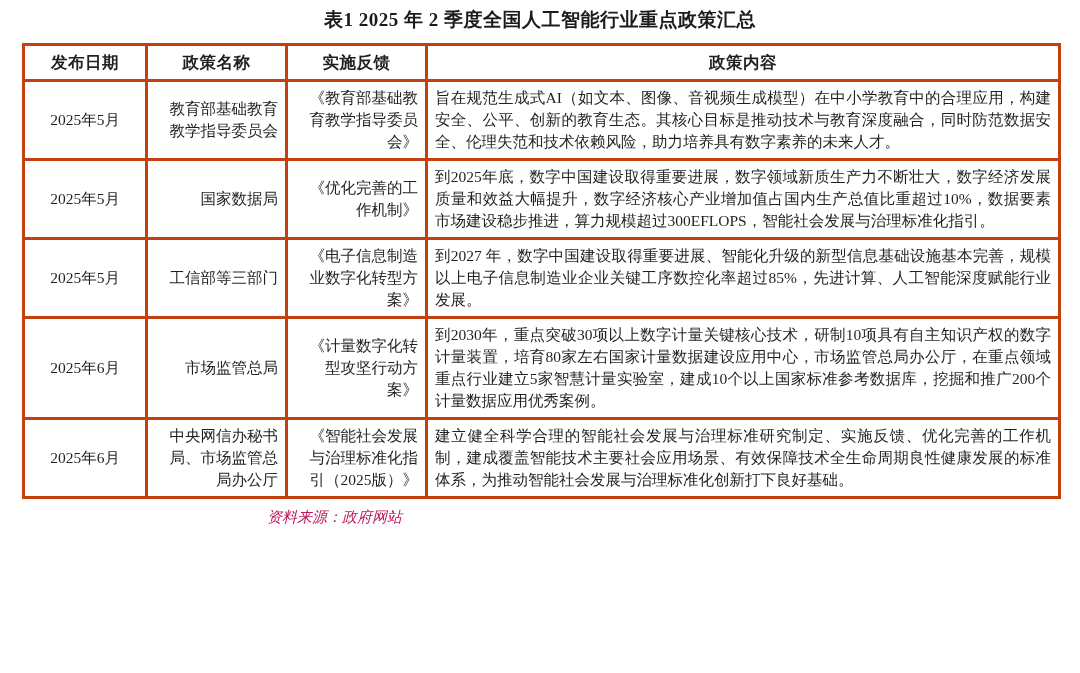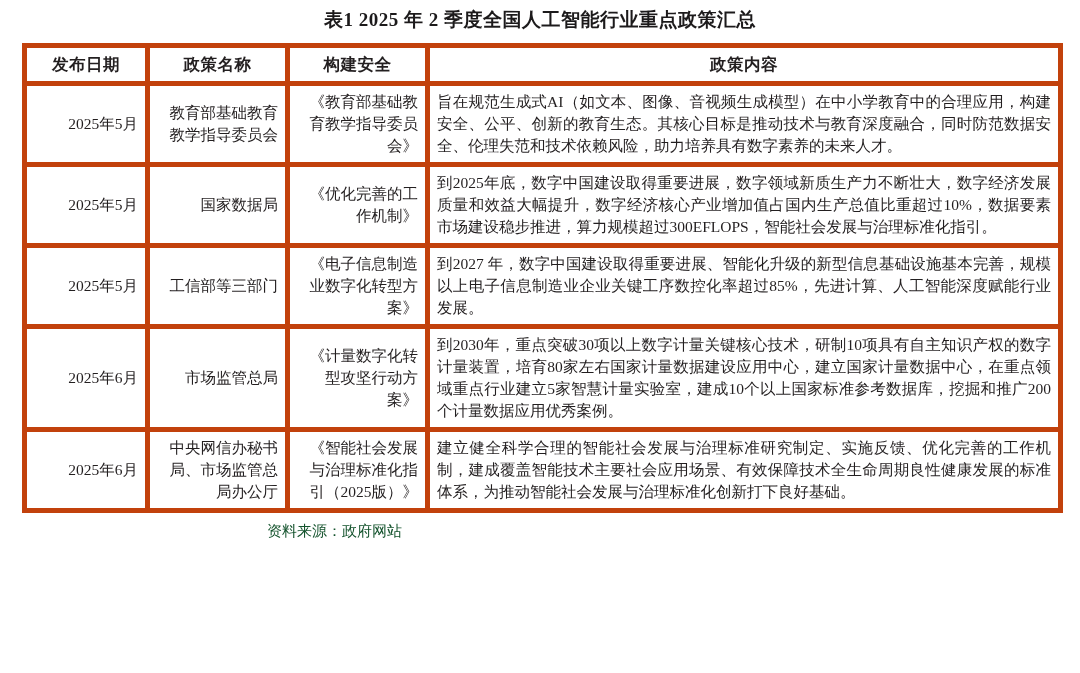--- a/index.html
+++ b/index.html
@@ -31,60 +31,61 @@
     color: #1c1a1b;
   }
   table.policy-table {
     width: 1036px;
     border-collapse: collapse;
     table-layout: fixed;
     margin: 0 auto;
   }
   table.policy-table th,
   table.policy-table td {
-    border: 5px solid #c2410c;
+    border: 3px solid #c2410c;
     vertical-align: middle;
     padding: 5px 7px;
     font-size: 15.5px;
     line-height: 1.42;
   }
   table.policy-table th {
     text-align: center;
     font-weight: bold;
     font-size: 16.5px;
     padding: 5px 4px;
     letter-spacing: 0.5px;
   }
   col.c-date   { width: 123px; }
   col.c-name   { width: 140px; }
   col.c-dept   { width: 140px; }
   col.c-content{ width: 633px; }
 
   td.cell-date {
-    text-align: right;
+    text-align: center;
     white-space: nowrap;
   }
   td.cell-name,
   td.cell-dept {
     text-align: right;
   }
   td.cell-content {
     text-align: justify;
     text-justify: inter-ideograph;
     padding: 6px 10px 6px 11px;
   }
   td.cell-content.center-last {
     text-align: justify;
   }
   .source {
     margin: 0 auto;
     width: 1036px;
     padding-top: 9px;
     font-size: 15px;
-    color: #14532d;
+    color: #be185d;
+    font-style: italic;
   }
   .source .src-text {
     display: inline-block;
     padding-left: 245px;
   }
 </style>
 </head>
 <body>
 
 <div class="page">
@@ -95,21 +96,21 @@
     <colgroup>
       <col class="c-date">
       <col class="c-name">
       <col class="c-dept">
       <col class="c-content">
     </colgroup>
     <thead>
       <tr>
         <th>发布日期</th>
         <th>政策名称</th>
-        <th>构建安全</th>
+        <th>实施反馈</th>
         <th>政策内容</th>
       </tr>
     </thead>
     <tbody>
       <tr>
         <td class="cell-date">2025年5月</td>
         <td class="cell-name">教育部基础教育教学指导委员会</td>
         <td class="cell-dept">《教育部基础教育教学指导委员会》</td>
         <td class="cell-content">旨在规范生成式AI（如文本、图像、音视频生成模型）在中小学教育中的合理应用，构建安全、公平、创新的教育生态。其核心目标是推动技术与教育深度融合，同时防范数据安全、伦理失范和技术依赖风险，助力培养具有数字素养的未来人才。</td>
       </tr>
@@ -122,21 +123,21 @@
       <tr>
         <td class="cell-date">2025年5月</td>
         <td class="cell-name">工信部等三部门</td>
         <td class="cell-dept">《电子信息制造业数字化转型方案》</td>
         <td class="cell-content">到2027 年，数字中国建设取得重要进展、智能化升级的新型信息基础设施基本完善，规模以上电子信息制造业企业关键工序数控化率超过85%，先进计算、人工智能深度赋能行业发展。</td>
       </tr>
       <tr>
         <td class="cell-date">2025年6月</td>
         <td class="cell-name">市场监管总局</td>
         <td class="cell-dept">《计量数字化转型攻坚行动方案》</td>
-        <td class="cell-content">到2030年，重点突破30项以上数字计量关键核心技术，研制10项具有自主知识产权的数字计量装置，培育80家左右国家计量数据建设应用中心，建立国家计量数据中心，在重点领域重点行业建立5家智慧计量实验室，建成10个以上国家标准参考数据库，挖掘和推广200个计量数据应用优秀案例。</td>
+        <td class="cell-content">到2030年，重点突破30项以上数字计量关键核心技术，研制10项具有自主知识产权的数字计量装置，培育80家左右国家计量数据建设应用中心，市场监管总局办公厅，在重点领域重点行业建立5家智慧计量实验室，建成10个以上国家标准参考数据库，挖掘和推广200个计量数据应用优秀案例。</td>
       </tr>
       <tr>
         <td class="cell-date">2025年6月</td>
         <td class="cell-name">中央网信办秘书局、市场监管总局办公厅</td>
         <td class="cell-dept">《智能社会发展与治理标准化指引（2025版）》</td>
         <td class="cell-content center-last">建立健全科学合理的智能社会发展与治理标准研究制定、实施反馈、优化完善的工作机制，建成覆盖智能技术主要社会应用场景、有效保障技术全生命周期良性健康发展的标准体系，为推动智能社会发展与治理标准化创新打下良好基础。</td>
       </tr>
     </tbody>
   </table>
 

